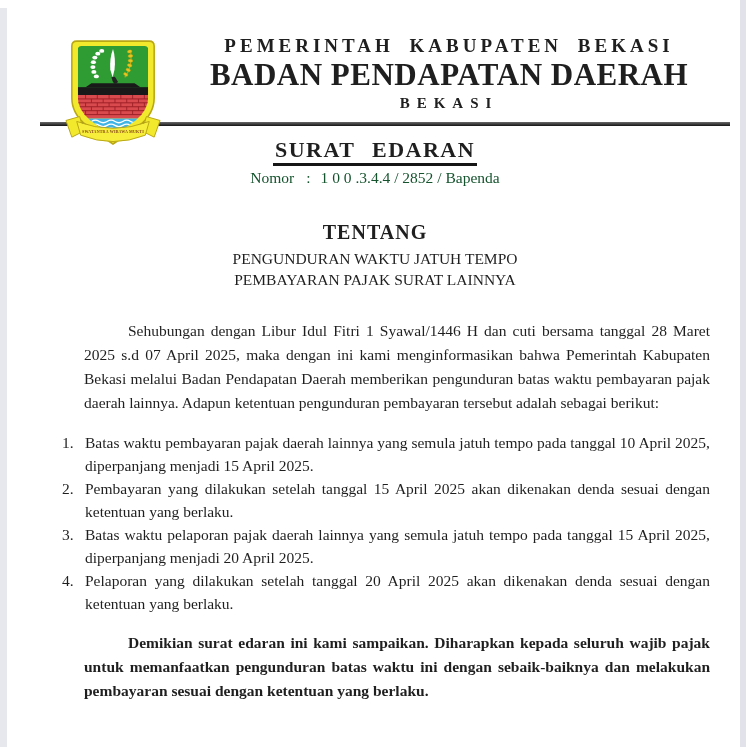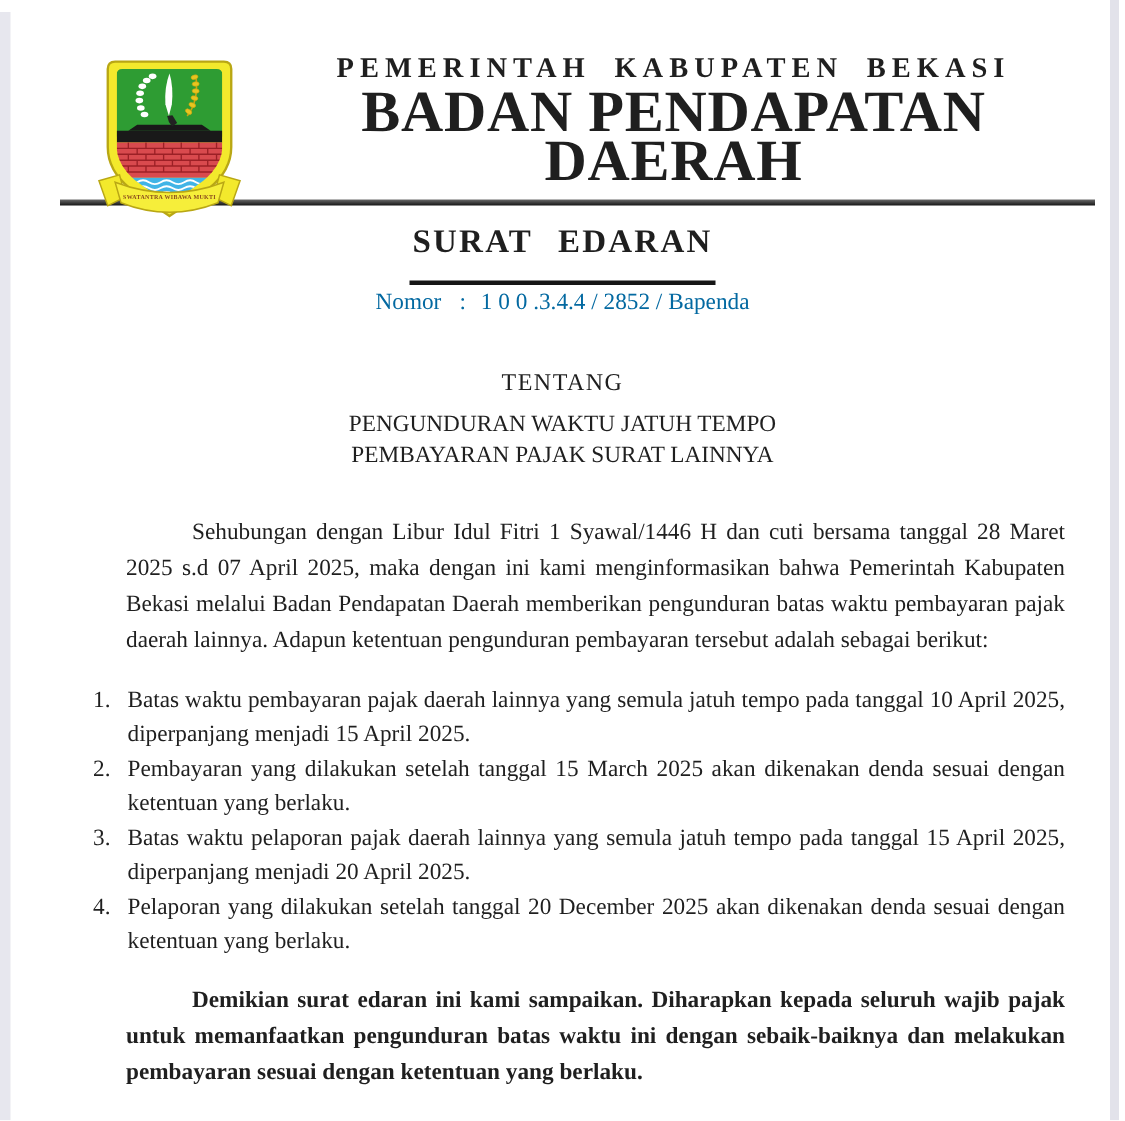--- a/index.html
+++ b/index.html
@@ -8,35 +8,35 @@
     background:#ffffff;color:#1f1f1f;
     font-family:"Liberation Serif","DejaVu Serif",serif;
   }
   .edge-left{position:absolute;left:0;top:8px;bottom:0;width:7px;background:#e7e7ee;}
   .edge-right{position:absolute;right:4px;top:0;bottom:0;width:6px;background:#e2e2ea;}
 
   .header{position:relative;padding-top:36px;}
   .logo{position:absolute;left:64px;top:38px;width:98px;height:114px;}
   .header-text{margin-left:168px;width:562px;text-align:center;line-height:1;}
   .h-line1{font-size:19px;font-weight:bold;letter-spacing:4px;word-spacing:7px;line-height:20px;}
-  .h-line2{font-size:39px;font-weight:bold;letter-spacing:0.5px;line-height:33px;margin-top:2px;}
+  .h-line2{font-size:31px;font-weight:bold;letter-spacing:0.5px;line-height:33px;margin-top:2px;}
   .h-line3{font-size:15px;font-weight:bold;line-height:19px;margin-top:5px;}
   .h-line4{font-size:15px;font-weight:bold;line-height:19px;margin-top:3px;}
   .h-line5{font-size:15px;font-weight:bold;letter-spacing:7px;line-height:19px;margin-top:3px;}
 
   .rule{margin:9px 20px 0 40px;height:4px;background:linear-gradient(#6a6a6a,#141414);}
 
   .title-block{text-align:center;margin-top:13px;line-height:1;}
   .doc-title{display:inline-block;font-size:22px;font-weight:bold;letter-spacing:1.5px;word-spacing:10px;
-             border-bottom:3px solid #161616;padding:0 2px 15px 2px;}
-  .doc-number{font-size:15.5px;margin-top:4px;color:#0369a1;}
+             border-bottom:3px solid #161616;padding:0 2px 2px 2px;}
+  .doc-number{font-size:15.5px;margin-top:4px;color:#14532d;}
   .doc-number .sep{padding:0 10px 0 12px;}
 
   .subject{text-align:center;margin-top:34px;line-height:1;}
-  .subject-label{font-size:16px;font-weight:normal;letter-spacing:1px;line-height:24px;}
+  .subject-label{font-size:20px;font-weight:bold;letter-spacing:1px;line-height:24px;}
   .subject-line{font-size:15.5px;line-height:21px;}
   .subject-line.first{margin-top:4px;}
 
   .para{margin:0 40px 0 84px;font-size:15.5px;line-height:24px;text-align:justify;text-indent:44px;}
   .para-opening{margin-top:29px;}
 
   .list{margin:16px 40px 0 62px;padding:0;list-style:none;}
   .list li{position:relative;padding-left:23px;font-size:15.5px;line-height:23px;text-align:justify;}
   .list .num{position:absolute;left:0;top:0;}
 
@@ -139,40 +139,41 @@
 
         <path d="M2,84 L16,80 L20,95 L8,101 Z" fill="#f3e92c" stroke="#b9a714" stroke-width="1"></path>
         <path d="M98,84 L84,80 L80,95 L92,101 Z" fill="#f3e92c" stroke="#b9a714" stroke-width="1"></path>
         <path d="M13,85 Q50,99 87,85 L83,99 Q50,112 17,99 Z" fill="#f6ee3a" stroke="#b9a714" stroke-width="1"></path>
         <text x="50" y="96.5" text-anchor="middle" font-size="4.1" letter-spacing="0.2" fill="#8a4a1d" font-family="Liberation Serif, serif" font-weight="bold">SWATANTRA WIBAWA MUKTI</text>
       </svg>
     </div>
     <div class="header-text">
       <div class="h-line1">PEMERINTAH KABUPATEN BEKASI</div>
       <div class="h-line2">BADAN PENDAPATAN DAERAH</div>
+      <div class="h-line5">BEKASI</div>
     </div>
   </div>
 
   <div class="rule"></div>
 
   <div class="title-block">
     <div><span class="doc-title">SURAT  EDARAN</span></div>
     <div class="doc-number"><span>Nomor</span><span class="sep">:</span><span>1 0 0 .3.4.4 / 2852 / Bapenda</span></div>
   </div>
 
   <div class="subject">
     <div class="subject-label">TENTANG</div>
     <div class="subject-line first">PENGUNDURAN WAKTU JATUH TEMPO</div>
     <div class="subject-line">PEMBAYARAN PAJAK SURAT LAINNYA</div>
   </div>
 
   <p class="para para-opening">Sehubungan dengan Libur Idul Fitri 1 Syawal/1446 H dan cuti bersama tanggal 28 Maret 2025 s.d 07 April 2025, maka dengan ini kami menginformasikan bahwa Pemerintah Kabupaten Bekasi melalui Badan Pendapatan Daerah memberikan pengunduran batas waktu pembayaran pajak daerah lainnya. Adapun ketentuan pengunduran pembayaran tersebut adalah sebagai berikut:</p>
 
   <ol class="list">
     <li><span class="num">1.</span><span>Batas waktu pembayaran pajak daerah lainnya yang semula jatuh tempo pada tanggal 10 April 2025, diperpanjang menjadi 15 April 2025.</span></li>
-    <li><span class="num">2.</span><span>Pembayaran yang dilakukan setelah tanggal 15 March 2025 akan dikenakan denda sesuai dengan ketentuan yang berlaku.</span></li>
+    <li><span class="num">2.</span><span>Pembayaran yang dilakukan setelah tanggal 15 April 2025 akan dikenakan denda sesuai dengan ketentuan yang berlaku.</span></li>
     <li><span class="num">3.</span><span>Batas waktu pelaporan pajak daerah lainnya yang semula jatuh tempo pada tanggal 15 April 2025, diperpanjang menjadi 20 April 2025.</span></li>
-    <li><span class="num">4.</span><span>Pelaporan yang dilakukan setelah tanggal 20 December 2025 akan dikenakan denda sesuai dengan ketentuan yang berlaku.</span></li>
+    <li><span class="num">4.</span><span>Pelaporan yang dilakukan setelah tanggal 20 April 2025 akan dikenakan denda sesuai dengan ketentuan yang berlaku.</span></li>
   </ol>
 
   <p class="para para-closing">Demikian surat edaran ini kami sampaikan. Diharapkan kepada seluruh wajib pajak untuk memanfaatkan pengunduran batas waktu ini dengan sebaik-baiknya dan melakukan pembayaran sesuai dengan ketentuan yang berlaku.</p>
 
 </div>
 
 </body></html>

